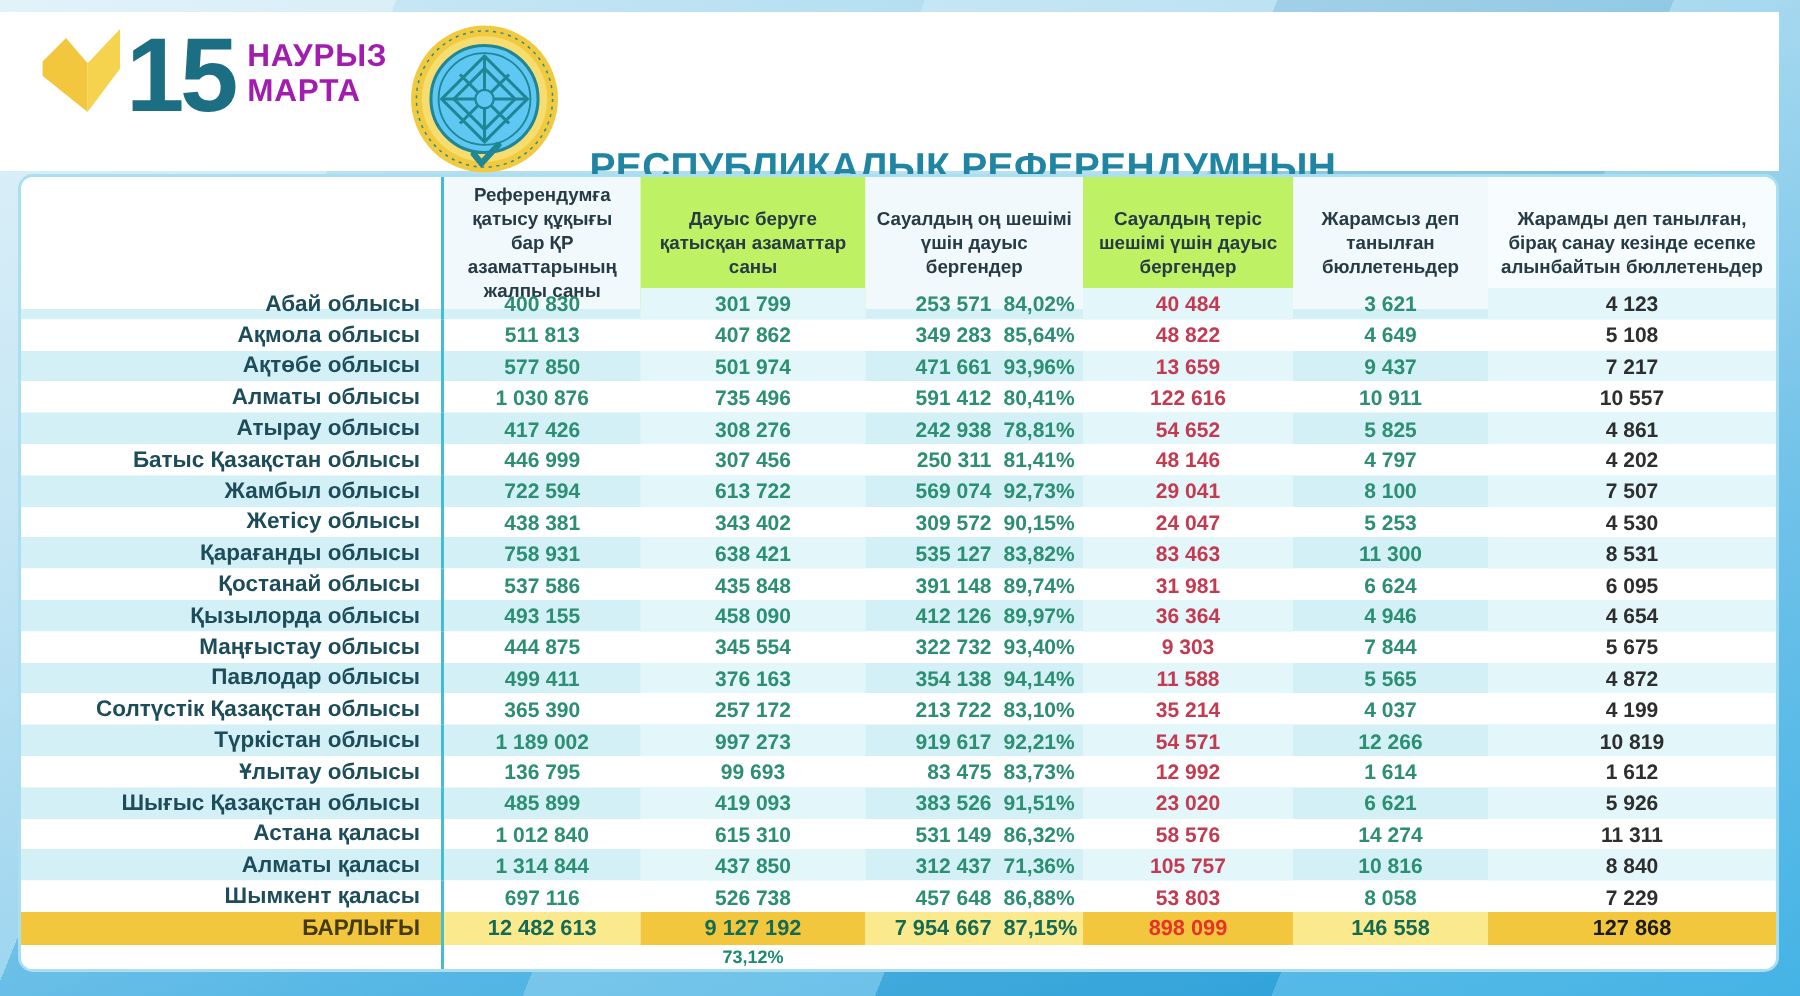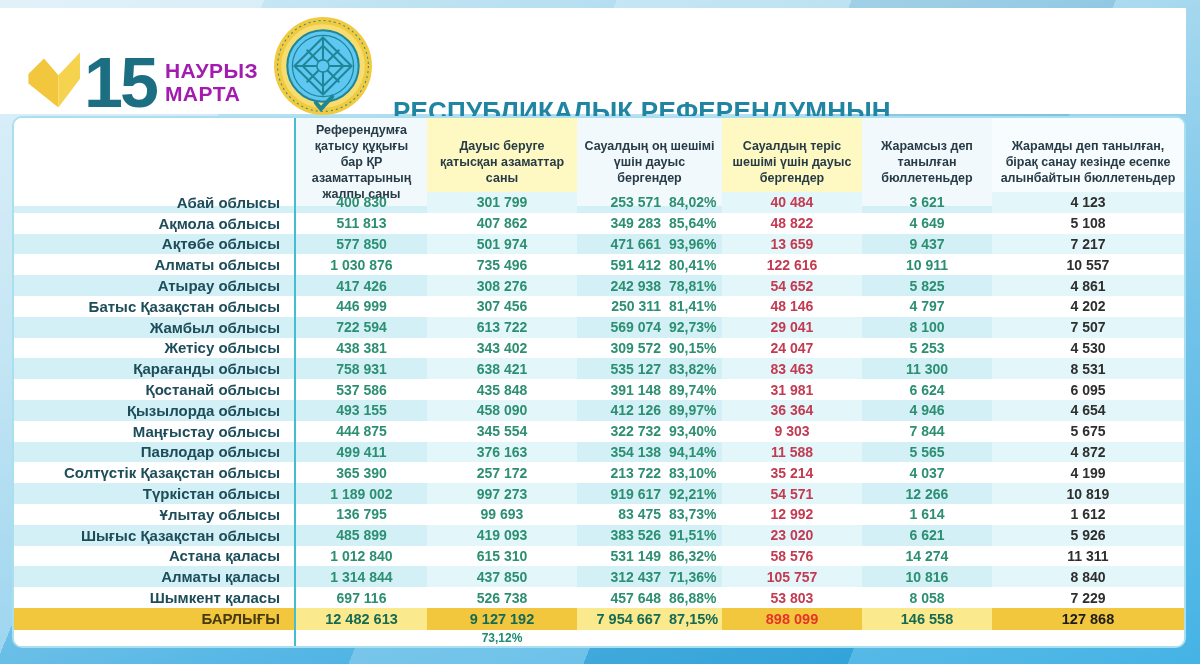--- a/index.html
+++ b/index.html
@@ -8,21 +8,21 @@
 
   .bg { position:absolute; inset:0;
     background:
       linear-gradient(112deg, rgba(255,255,255,.35) 0 18%, rgba(255,255,255,0) 18% 42%,
         rgba(255,255,255,.22) 42% 58%, rgba(0,40,90,.06) 58% 76%, rgba(255,255,255,.16) 76%),
       linear-gradient(160deg, #d2ebf6 0%, #a5d8ee 32%, #57b7e5 68%, #21a5e0 100%);
   }
 
   .header-band { position:absolute; left:0; top:8px; width:1186px; height:106px; background:#ffffff; }
 
-  .logo { position:absolute; left:26px; top:33px; display:flex; align-items:center; }
+  .logo { position:absolute; left:26px; top:0; display:flex; align-items:center; }
   .logo svg.check { width:72px; height:78px; margin-right:-14px; margin-top:6px; }
   .logo .day { font-size:70px; font-weight:800; color:#1c6e82; letter-spacing:-3px; line-height:1; }
   .logo .month { margin-left:9px; color:#a21caf; font-size:21px; line-height:1.08; letter-spacing:.5px; }
 
   .emblem { position:absolute; left:272px; top:7px; width:102px; height:102px; }
 
   .page-title { position:absolute; left:393px; top:40px; width:775px; font-size:26px;
     color:#1f85a3; letter-spacing:.2px;margin-top:48px; }
 
   .card { position:absolute; left:12px; top:116px; width:1174px; height:532px; background:#fff;
@@ -30,21 +30,21 @@
 
   .t-row, .h-row { display:grid; grid-template-columns:282px 131px 150px 87px 58px 140px 130px 192px; }
   .cell { display:flex; align-items:center; justify-content:center; }
   .cell.name { justify-content:flex-end; padding-right:14px; color:#1d4d5a; font-size:15px;
     border-right:2px solid #45bdd1; white-space:nowrap; }
 
   .h-row { height:74px; }
   .h-row .cell { font-size:12.5px; color:#273b46; text-align:center; line-height:1.28; padding:4px 6px; }
   .h-row .hc0 { background:#ffffff; }
   .h-row .hc1, .h-row .hc3, .h-row .hc5 { background:#f1f9fc; }
-  .h-row .hc2, .h-row .hc4 { background:#fef9c3; }
+  .h-row .hc2, .h-row .hc4 { background:#bef264; }
   .h-row .hc6 { background:#f7fcfe; }
   .h-row .span2 { grid-column:span 2; }
 
   .t-row { height:20.8px; font-size:14px; background:#ffffff; }
   .t-row.alt { background:#d2f0f6; }
   .t-row.alt .lt { background:#e3f7fa; }
   .green { color:#2c8f71; }
   .red { color:#c33a51; }
   .dark { color:#2e2e2e; }
   .cell.yes { justify-content:flex-end; padding-right:3px; }

